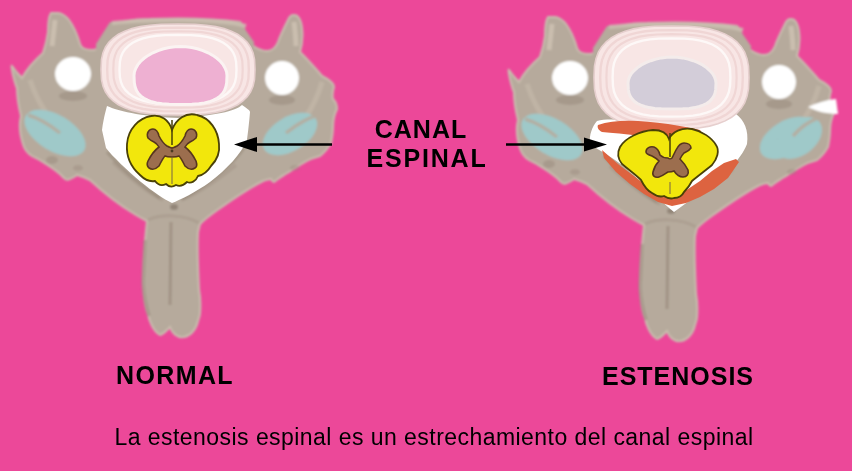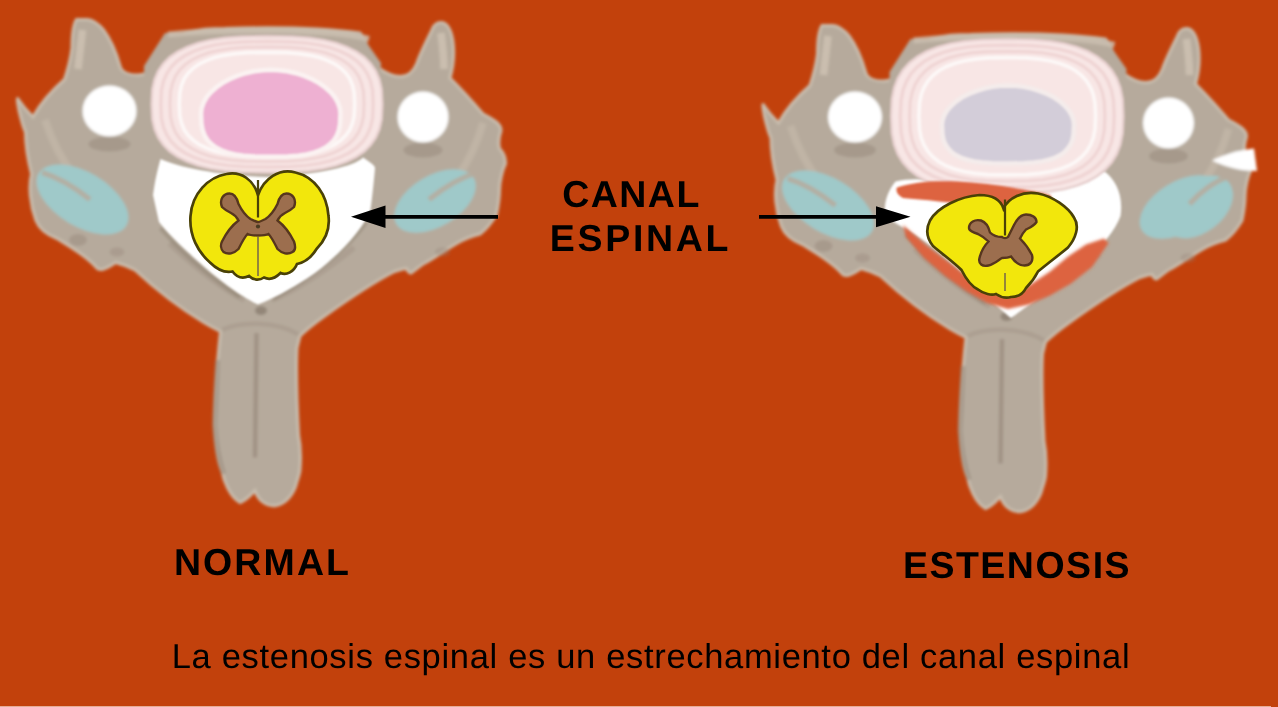--- a/index.html
+++ b/index.html
@@ -1,16 +1,16 @@
 <!DOCTYPE html>
 <html><head>
 <meta charset="utf-8">
 <style>
   html,body{margin:0;padding:0;background:#ffffff;}
-  #stage{position:relative;width:852px;height:471px;background:#c2410c;overflow:hidden;
+  #stage{position:relative;width:852px;height:471px;background:#ec4899;overflow:hidden;
          font-family:"Liberation Sans",sans-serif;}
   svg{position:absolute;left:0;top:0;}
 </style>
 </head>
 <body>
 <div id="stage">
 <svg width="852" height="471" viewBox="0 0 852 471">
 <defs>
   <filter id="soft" x="-20%" y="-20%" width="140%" height="140%">
     <feGaussianBlur stdDeviation="1.0"></feGaussianBlur>

